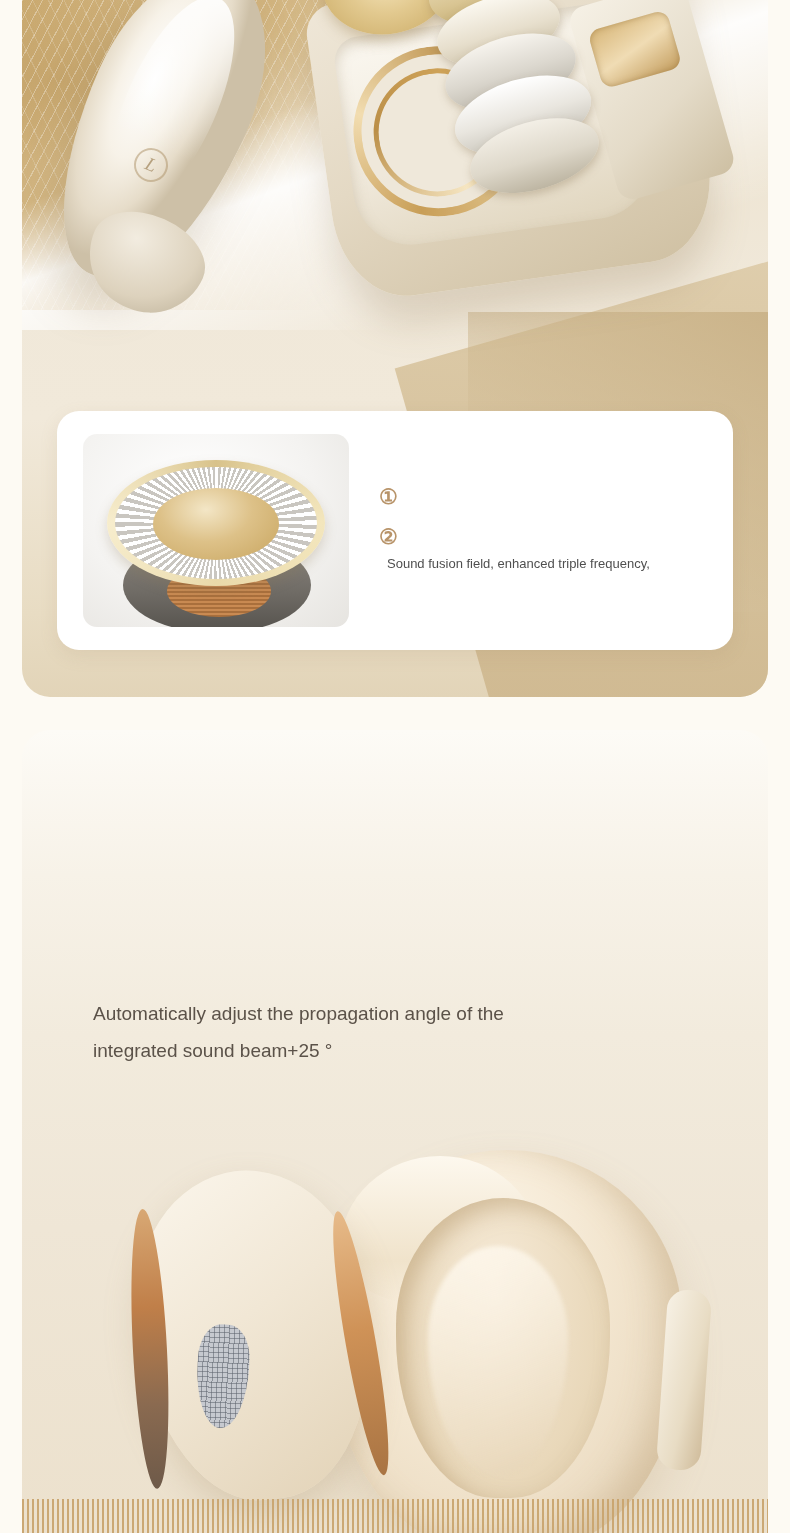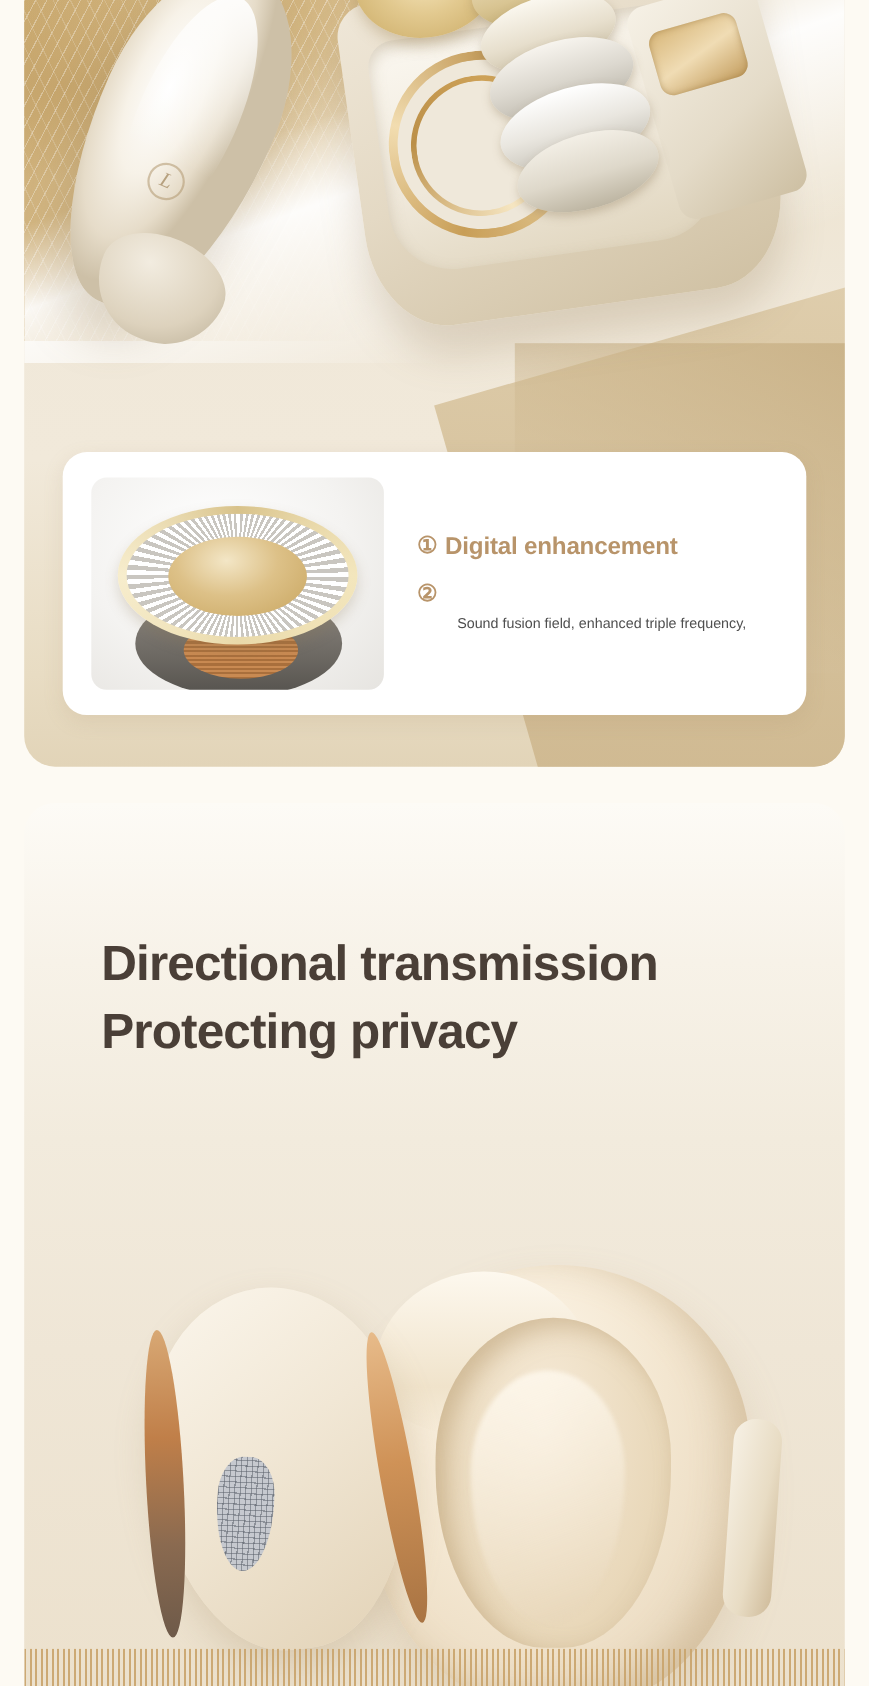--- a/index.html
+++ b/index.html
@@ -202,21 +202,21 @@
   .feature-text{ flex:1; padding-left:30px; }
   .f-head{
     font-size:22px; font-weight:bold; color:#b8946a; letter-spacing:-.2px;
     display:flex; align-items:center; gap:7px; white-space:nowrap;
   }
   .f-num{ font-size:21px; line-height:1; }
   .f-body{
     font-size:13px; color:#4f4f4f; line-height:1.55; margin-top:7px;
   }
   .f-block-2{ margin-top:19px; }
-  .f-block-2 .f-body{ padding-left:8px;text-align:center; }
+  .f-block-2 .f-body{ padding-left:8px; }
 
   
   .panel-two{
     position:absolute; left:22px; top:730px; width:746px; height:803px;
     border-radius:28px 28px 0 0; overflow:hidden;
     background:linear-gradient(180deg,#fdfbf6 0%,#f7f2e8 18%,#f2ebdd 38%,#efe6d6 62%,#ece1cd 100%);
   }
   .headline{
     position:absolute; left:70px; top:115px; width:640px;
     font-size:45px; font-weight:bold; line-height:1.38;
@@ -354,46 +354,45 @@
           <div class="dv-flute"></div>
           <div class="dv-dome"></div>
         </div>
       </div>
 
       <div class="feature-text">
 
         <div class="f-block-1">
           <div class="f-head">
             <span class="f-num">①</span>
-            <span>Digital enhancement</span>
           </div>
           <div class="f-body">
           </div>
         </div>
 
         <div class="f-block-2">
           <div class="f-head">
             <span class="f-num">②</span>
           </div>
           <div class="f-body">
             <div>Sound fusion field, enhanced triple frequency,</div>
           </div>
         </div>
 
       </div>
     </div>
   </div>
 
   <div class="panel-two">
 
-    <div class="headline">
-      <div>Directional transmission</div>
-      <div>Protecting privacy</div>
-    </div>
-
+
+    <div class="subline">
+      <div>Automatically adjust the propagation angle of the</div>
+      <div>integrated sound beam+25 °</div>
+    </div>
 
     <div class="ear">
       <div class="ear-rim"></div>
       <div class="ear-inner"></div>
       <div class="ear-fold"></div>
     </div>
 
     <div class="bud-hook">
       <div class="hook-mesh"></div>
     </div>

